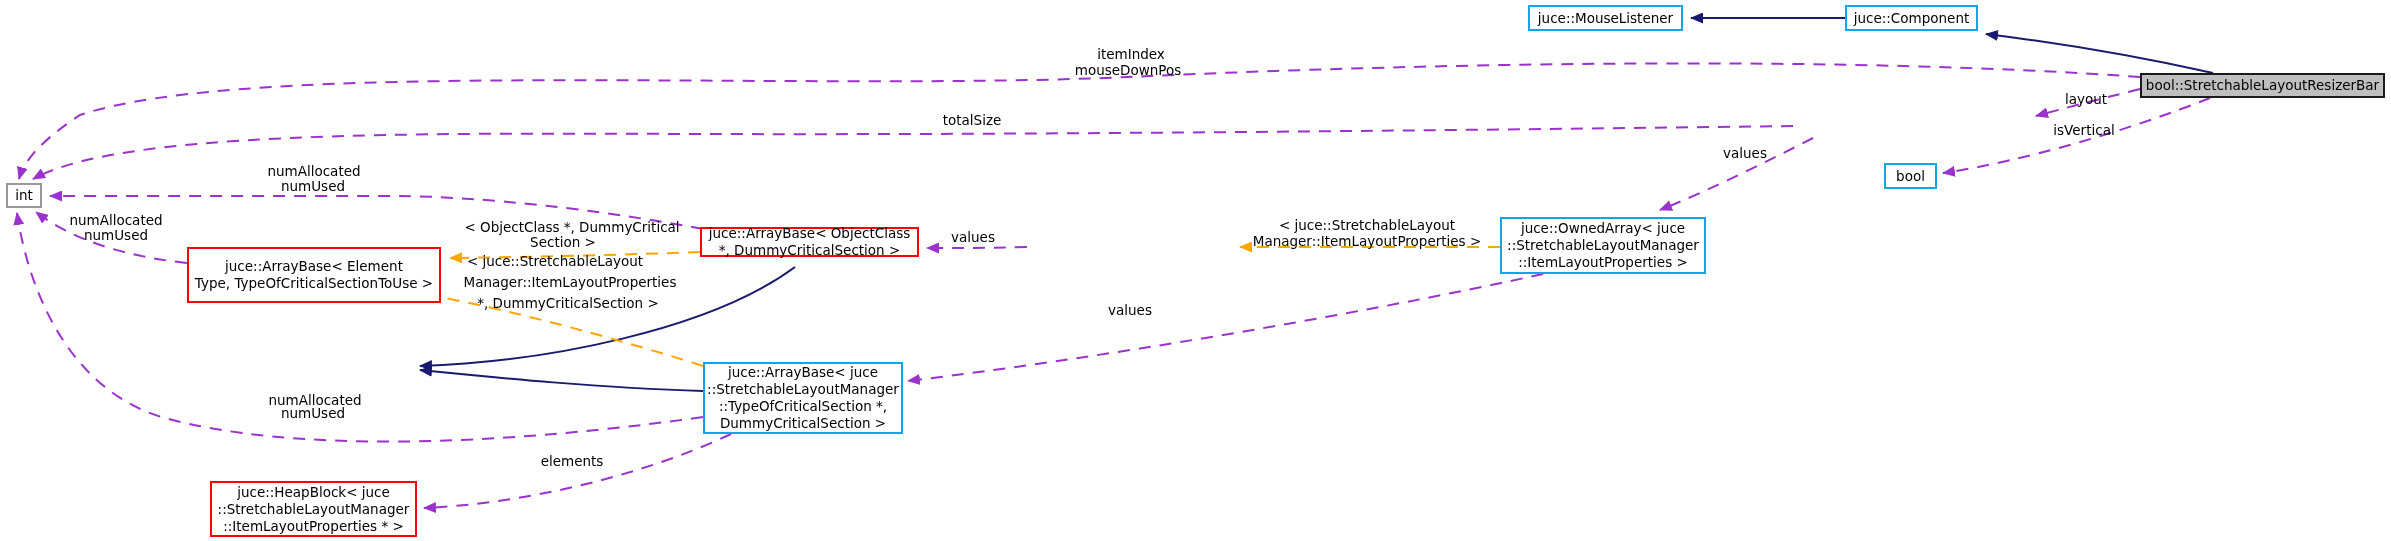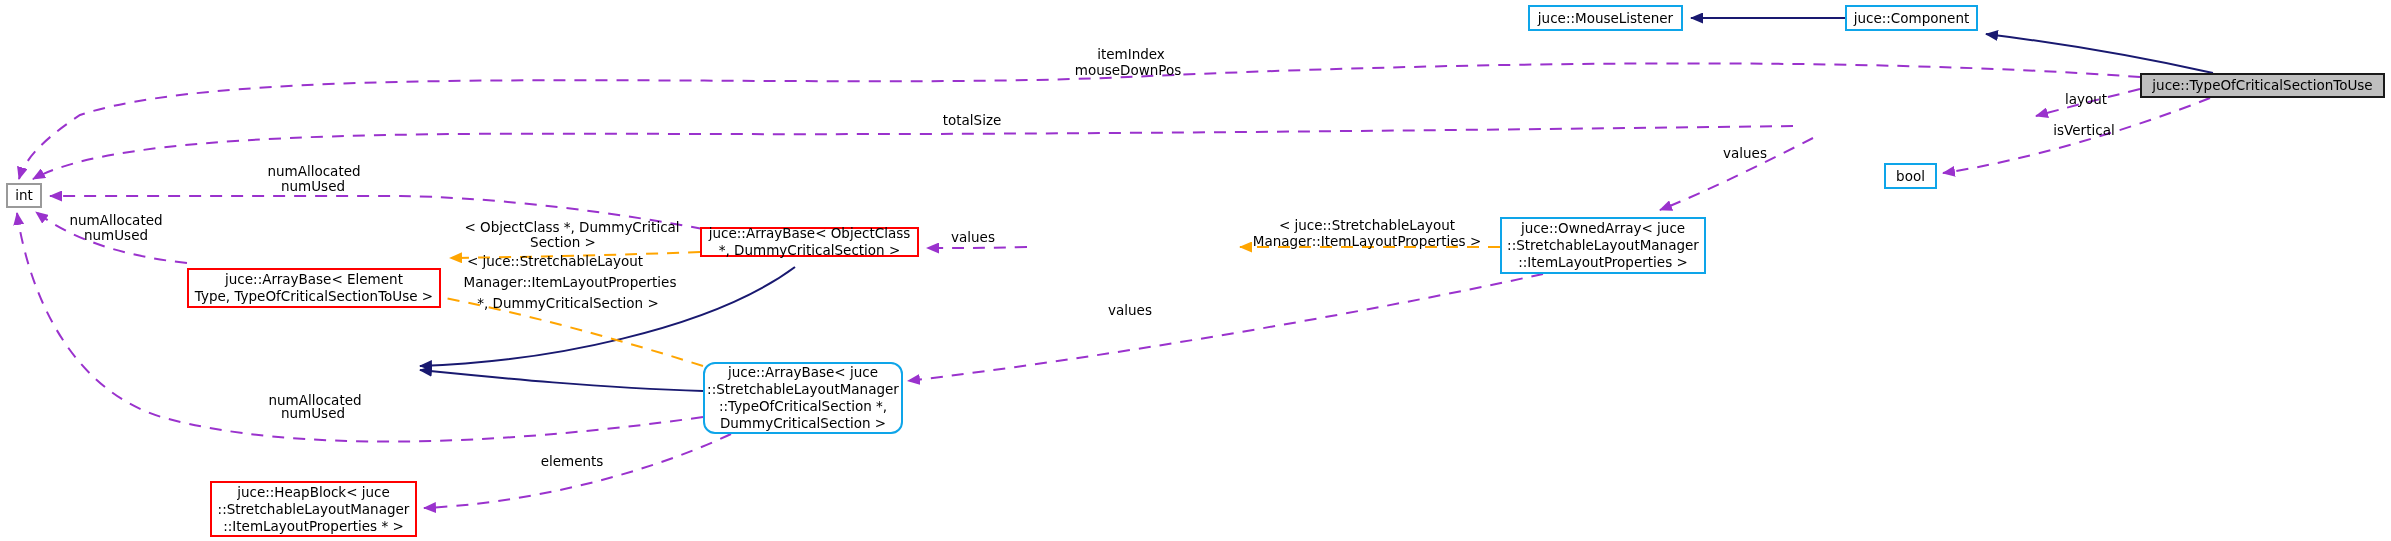--- a/index.html
+++ b/index.html
@@ -87,47 +87,47 @@
 
   <div class="node" style="left:1528px;top:5px;width:155px;height:26px;">
     <span>juce::MouseListener</span>
   </div>
 
   <div class="node" style="left:1845px;top:5px;width:133px;height:26px;">
     <span>juce::Component</span>
   </div>
 
   <div class="node current" style="left:2140px;top:73px;width:245px;height:25px;">
-    <span>juce::TypeOfCriticalSectionToUse</span>
+    <span>bool::StretchableLayoutResizerBar</span>
   </div>
 
 
   <div class="node" style="left:1884px;top:163px;width:53px;height:26px;">
     <span>bool</span>
   </div>
 
-  <div class="node red" style="left:187px;top:247px;width:254px;height:40px;margin-top:21px;">
+  <div class="node red" style="left:187px;top:247px;width:254px;height:56px;">
     <span>juce::ArrayBase&lt; Element</span>
     <span>Type, TypeOfCriticalSectionToUse &gt;</span>
   </div>
 
   <div class="node red" style="left:700px;top:227px;width:219px;height:30px;">
     <span>juce::ArrayBase&lt; ObjectClass</span>
     <span>*, DummyCriticalSection &gt;</span>
   </div>
 
 
   <div class="node" style="left:1500px;top:217px;width:206px;height:57px;">
     <span>juce::OwnedArray&lt; juce</span>
     <span>::StretchableLayoutManager</span>
     <span>::ItemLayoutProperties &gt;</span>
   </div>
 
 
-  <div class="node" style="left:703px;top:362px;width:200px;height:72px;border-radius:12px;">
+  <div class="node" style="left:703px;top:362px;width:200px;height:72px;">
     <span>juce::ArrayBase&lt; juce</span>
     <span>::StretchableLayoutManager</span>
     <span>::TypeOfCriticalSection *,</span>
     <span>DummyCriticalSection &gt;</span>
   </div>
 
   <div class="node red" style="left:210px;top:481px;width:207px;height:56px;">
     <span>juce::HeapBlock&lt; juce</span>
     <span>::StretchableLayoutManager</span>
     <span>::ItemLayoutProperties * &gt;</span>

